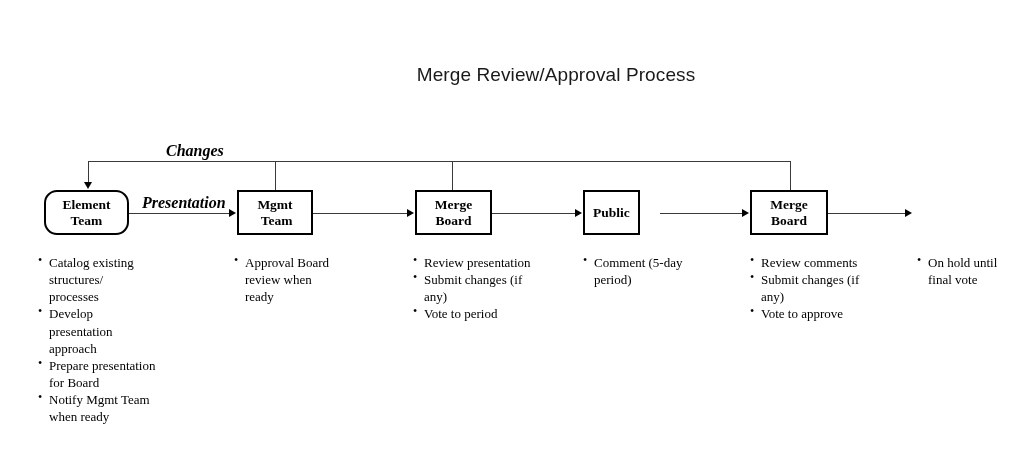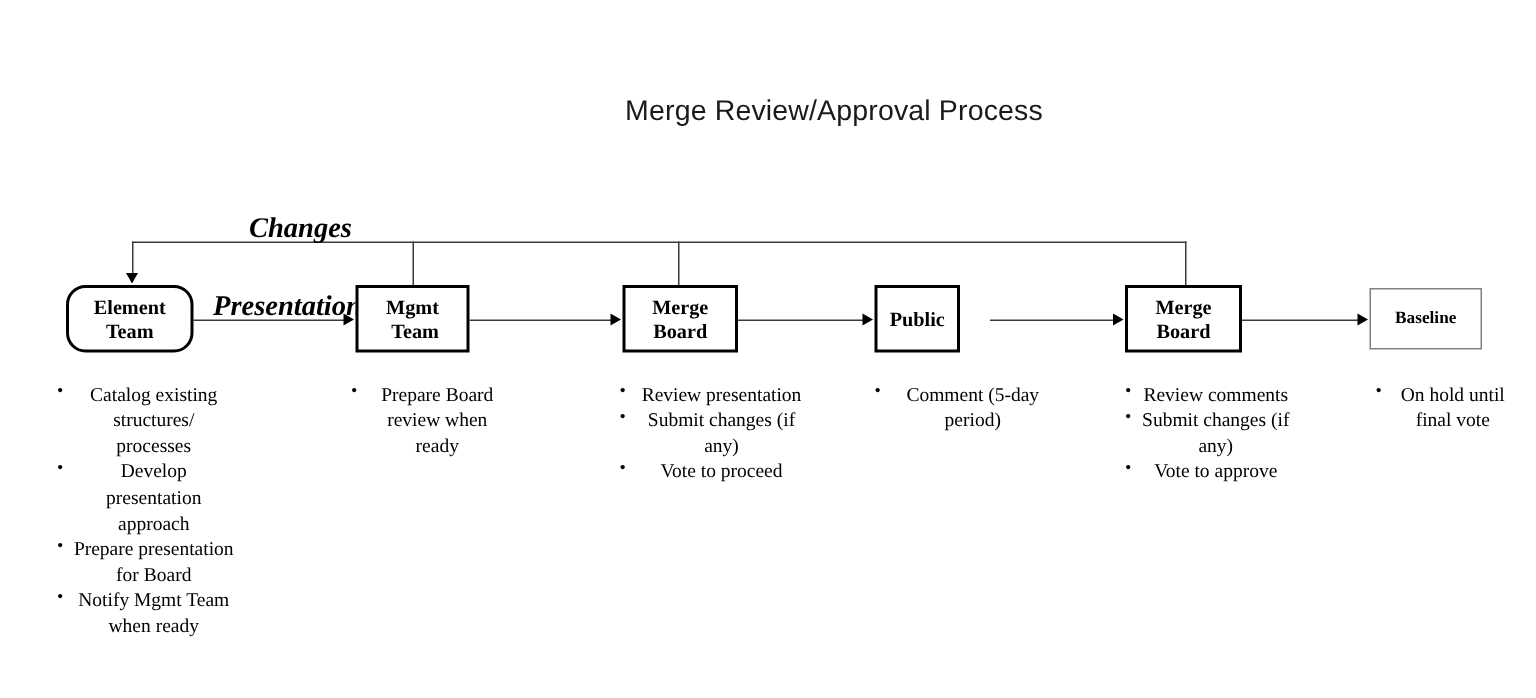--- a/index.html
+++ b/index.html
@@ -91,21 +91,21 @@
     border-left: 4px solid transparent;
     border-right: 4px solid transparent;
   }
 
   
   .edge-label {
     position: absolute;
     font-family: "Liberation Serif", serif;
     font-style: italic;
     font-weight: bold;
-    font-size: 19px;
+    font-size: 16px;
     color: #000000;
     white-space: nowrap;
   }
 
   
   .notes {
     position: absolute;
     font-family: "Liberation Serif", serif;
     font-size: 13px;
     line-height: 1.32;
@@ -113,21 +113,20 @@
   }
   .notes ul {
     margin: 0;
     padding: 0;
     list-style: none;
   }
   .notes li {
     position: relative;
     padding-left: 11px;
     margin: 0 0 0 0;
-    text-align: center;
   }
   .notes li::before {
     content: "\2022";
     position: absolute;
     left: 0;
     top: -1px;
     font-size: 12px;
     line-height: 1.32;
   }
 </style>
@@ -184,44 +183,41 @@
 
   <div class="node" style="left:583px; top:190px; width:57px; height:45px;">
     <span class="node-label">Public</span>
   </div>
 
   <div class="node" style="left:750px; top:190px; width:78px; height:45px;">
     <span class="node-label">Merge
 Board</span>
   </div>
 
-  <div class="node thin" style="left:913px; top:192px; width:75px; height:41px;">
-    <span class="node-label">Baseline</span>
-  </div>
 
   <div class="notes" style="left:38px; top:254px; width:118px;">
     <ul>
       <li>Catalog existing structures/ processes</li>
       <li>Develop presentation approach</li>
       <li>Prepare presentation for Board</li>
       <li>Notify Mgmt Team when ready</li>
     </ul>
   </div>
 
   <div class="notes" style="left:234px; top:254px; width:104px;">
     <ul>
-      <li>Prepare Board review when ready</li>
+      <li>Approval Board review when ready</li>
     </ul>
   </div>
 
   <div class="notes" style="left:413px; top:254px; width:125px;">
     <ul>
       <li>Review presentation</li>
       <li>Submit changes (if any)</li>
-      <li>Vote to proceed</li>
+      <li>Vote to period</li>
     </ul>
   </div>
 
   <div class="notes" style="left:583px; top:254px; width:120px;">
     <ul>
       <li>Comment (5-day period)</li>
     </ul>
   </div>
 
   <div class="notes" style="left:750px; top:254px; width:110px;">

